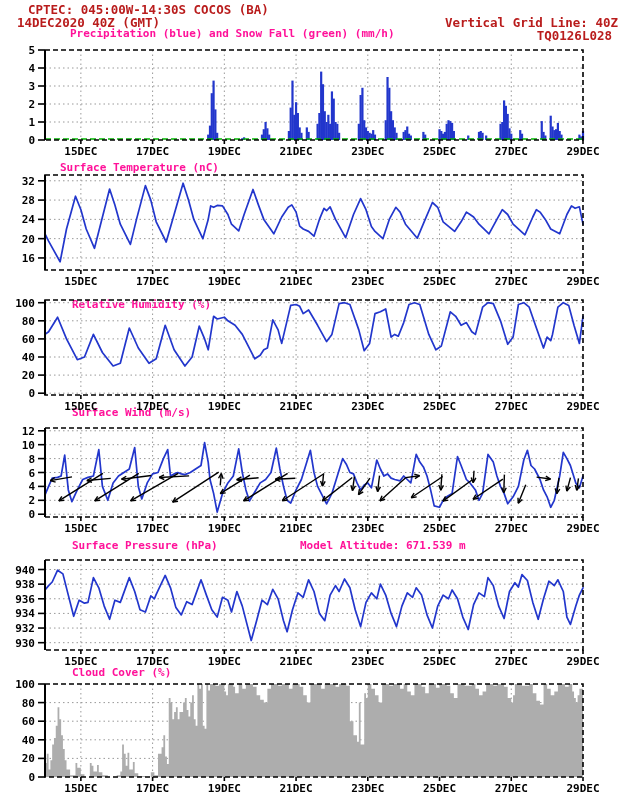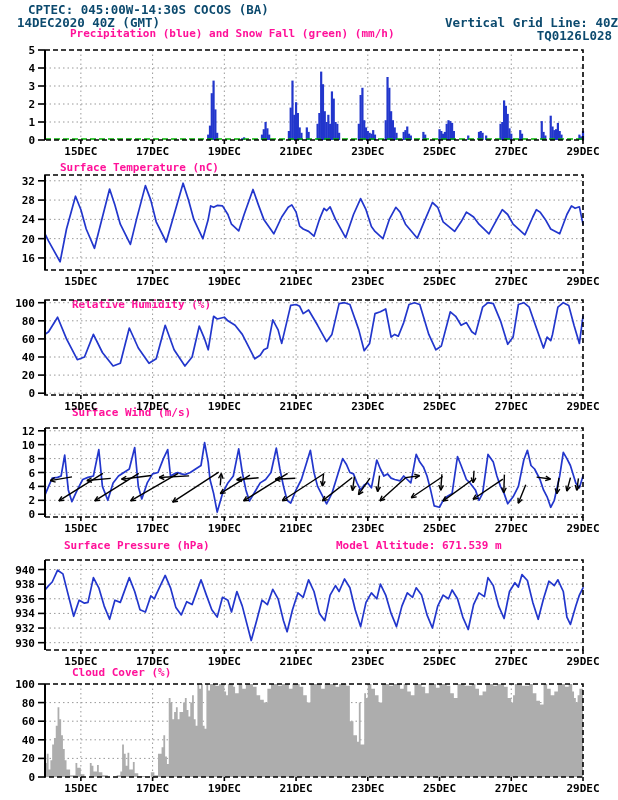--- a/index.html
+++ b/index.html
@@ -1,39 +1,39 @@
 <!DOCTYPE html>
 <html><head>
 <meta charset="utf-8">
 <style>
   html,body{margin:0;padding:0;background:#fff;}
   body{width:618px;height:800px;position:relative;overflow:hidden;
        font-family:"DejaVu Sans Mono","Liberation Mono",monospace;}
   .abs{position:absolute;white-space:nowrap;}
   .hdr{font-weight:bold;font-size:12.5px;letter-spacing:0px;}
-  .orange{color:#0c4a6e;}
+  .orange{color:#b91c1c;}
   .pink{color:#FF1199;}
   .ptitle{font-weight:bold;font-size:11px;}
   svg text{font-family:"DejaVu Sans Mono","Liberation Mono",monospace;
            font-weight:bold;font-size:11px;fill:#000;}
 </style>
 </head>
 <body>
 
 <div class="abs hdr orange" style="left:28px;top:2px;">CPTEC:  045:00W-14:30S  COCOS (BA)</div>
 <div class="abs hdr orange" style="left:17px;top:15px;">14DEC2020 40Z (GMT)</div>
 <div class="abs hdr orange" style="right:0;top:15px;">Vertical Grid Line: 40Z</div>
 <div class="abs hdr orange" style="right:6px;top:28px;">TQ0126L028</div>
 
 <div class="abs ptitle pink" style="left:70px;top:27px;">Precipitation (blue) and Snow Fall (green) (mm/h)</div>
 <div class="abs ptitle pink" style="left:60px;top:161px;">Surface Temperature (nC)</div>
 <div class="abs ptitle pink" style="left:72px;top:286px;margin-top:12px;">Relative Humidity (%)</div>
 <div class="abs ptitle pink" style="left:72px;top:406px;text-align:right;">Surface Wind (m/s)</div>
-<div class="abs ptitle pink" style="left:64px;top:539px;">Surface Pressure (hPa)</div>
-<div class="abs ptitle pink" style="left:300px;top:539px;margin-left:36px;">Model Altitude: 671.539 m</div>
+<div class="abs ptitle pink" style="left:72px;top:539px;">Surface Pressure (hPa)</div>
+<div class="abs ptitle pink" style="left:300px;top:539px;">Model Altitude: 671.539 m</div>
 <div class="abs ptitle pink" style="left:72px;top:666px;">Cloud Cover (%)</div>
 
 <svg id="plot" width="618" height="800" class="abs" style="left:0;top:0;">
     <g>
       <line x1="80.86666666666667" y1="50" x2="80.86666666666667" y2="140" stroke="#999999" stroke-width="1" stroke-dasharray="1.5,3"></line>
       <line x1="152.6" y1="50" x2="152.6" y2="140" stroke="#999999" stroke-width="1" stroke-dasharray="1.5,3"></line>
       <line x1="224.33333333333334" y1="50" x2="224.33333333333334" y2="140" stroke="#999999" stroke-width="1" stroke-dasharray="1.5,3"></line>
       <line x1="296.06666666666666" y1="50" x2="296.06666666666666" y2="140" stroke="#999999" stroke-width="1" stroke-dasharray="1.5,3"></line>
       <line x1="367.8" y1="50" x2="367.8" y2="140" stroke="#999999" stroke-width="1" stroke-dasharray="1.5,3"></line>
       <line x1="439.53333333333336" y1="50" x2="439.53333333333336" y2="140" stroke="#999999" stroke-width="1" stroke-dasharray="1.5,3"></line>

